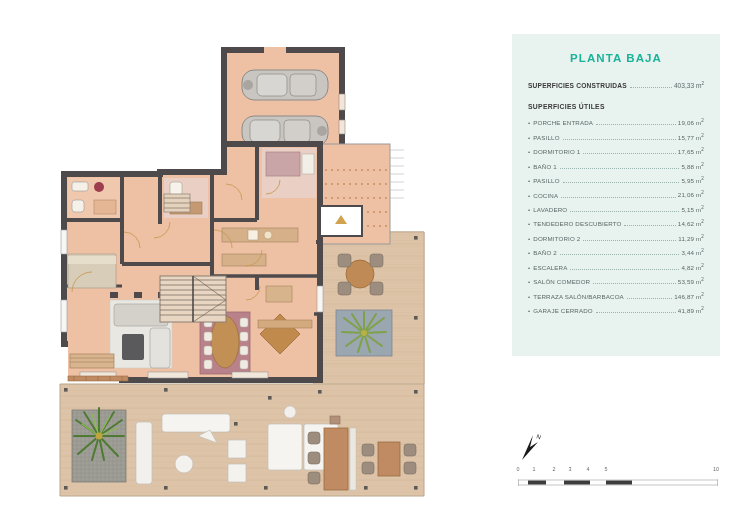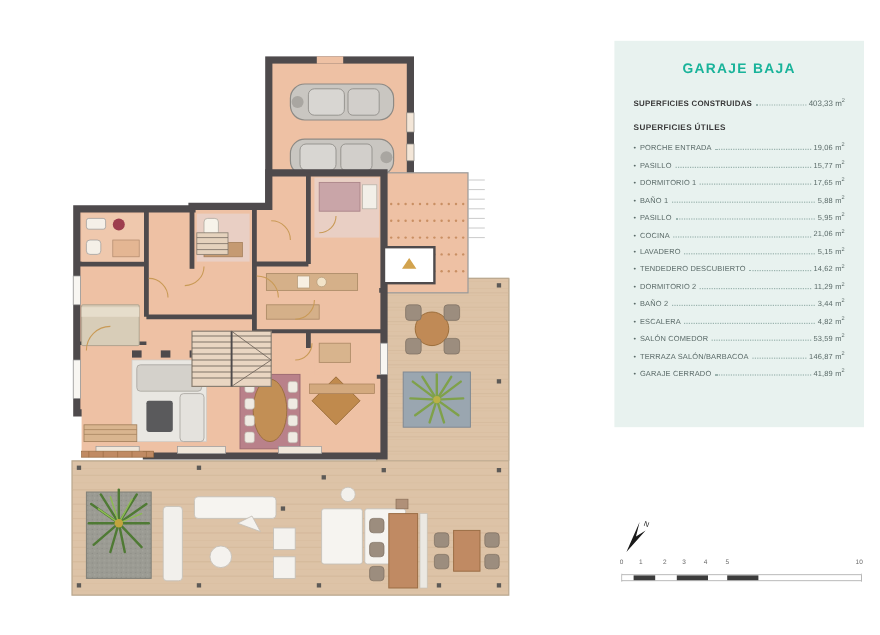--- a/index.html
+++ b/index.html
@@ -482,21 +482,21 @@
         </g>
       </g>
 
       <g>
         <rect x="206" y="296" width="54" height="8" fill="#d3a97e" stroke="#a8825c" stroke-width="0.6"></rect>
       </g>
     </svg>
   </div>
 
   <div id="legend-panel">
-    <div id="legend-title">GARAJE BAJA</div>
+    <div id="legend-title">PLANTA BAJA</div>
 
     <div class="legend-inner">
       <div id="built-row">
         <span id="built-label">SUPERFICIES CONSTRUIDAS</span>
         <span class="dots"></span>
         <span id="built-value"><span>403,33</span> <span>m</span><span class="sup">2</span></span>
       </div>
 
       <div id="useful-title">SUPERFICIES ÚTILES</div>
 

